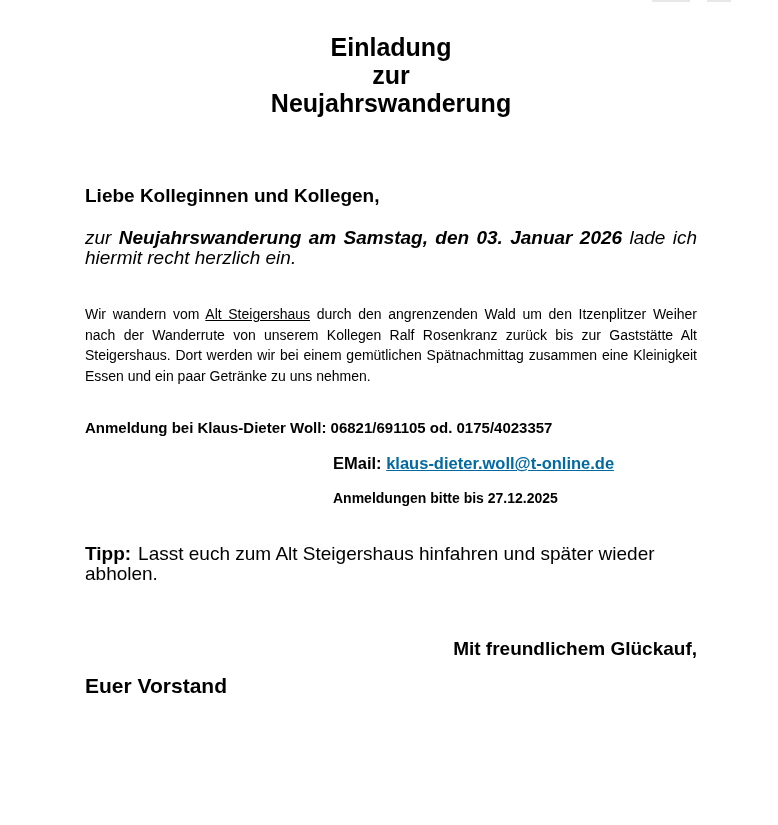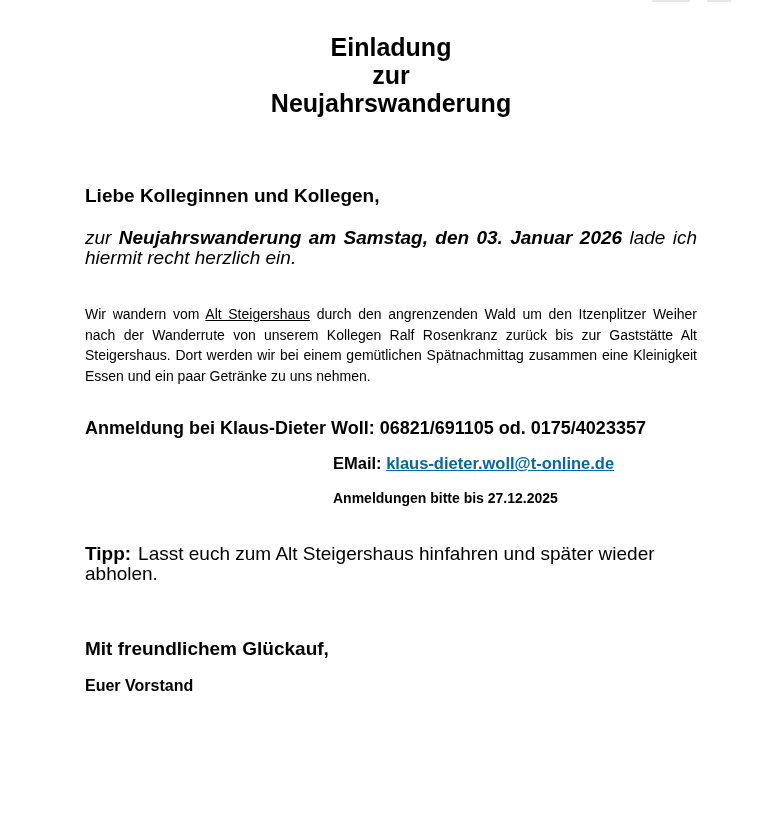--- a/index.html
+++ b/index.html
@@ -61,21 +61,21 @@
   .main-para {
     margin-top: 36px !important;
     font-size: 14px;
     line-height: 20.6px;
     text-align: justify;
   }
   .u { text-decoration: underline; }
 
   .anmeldung {
     margin-top: 31px !important;
-    font-size: 18px;
+    font-size: 15px;
     line-height: 22px;
     font-weight: bold;
   }
   .email-line {
     margin-top: 13px !important;
     font-size: 16.5px;
     line-height: 22px;
     padding-left: 248px;
   }
   .email-line strong { font-weight: bold; margin-top: 7px; }
@@ -91,24 +91,25 @@
     padding-left: 248px;
   }
   .tipp {
     margin-top: 35px !important;
   }
   .tipp .tipp-label { font-weight: bold; }
   .tipp .tipp-text { margin-left: 7px; }
   .closing {
     margin-top: 55px !important;
     font-weight: bold;
+    text-align: right;
   }
   .signature {
     margin-top: 15px !important;
-    font-size: 16px;
+    font-size: 21px;
     line-height: 24px;
     font-weight: bold;
   }
 </style>
 </head>
 <body>
 
 <div class="sliver sliver-1"></div>
 <div class="sliver sliver-2"></div>
 

